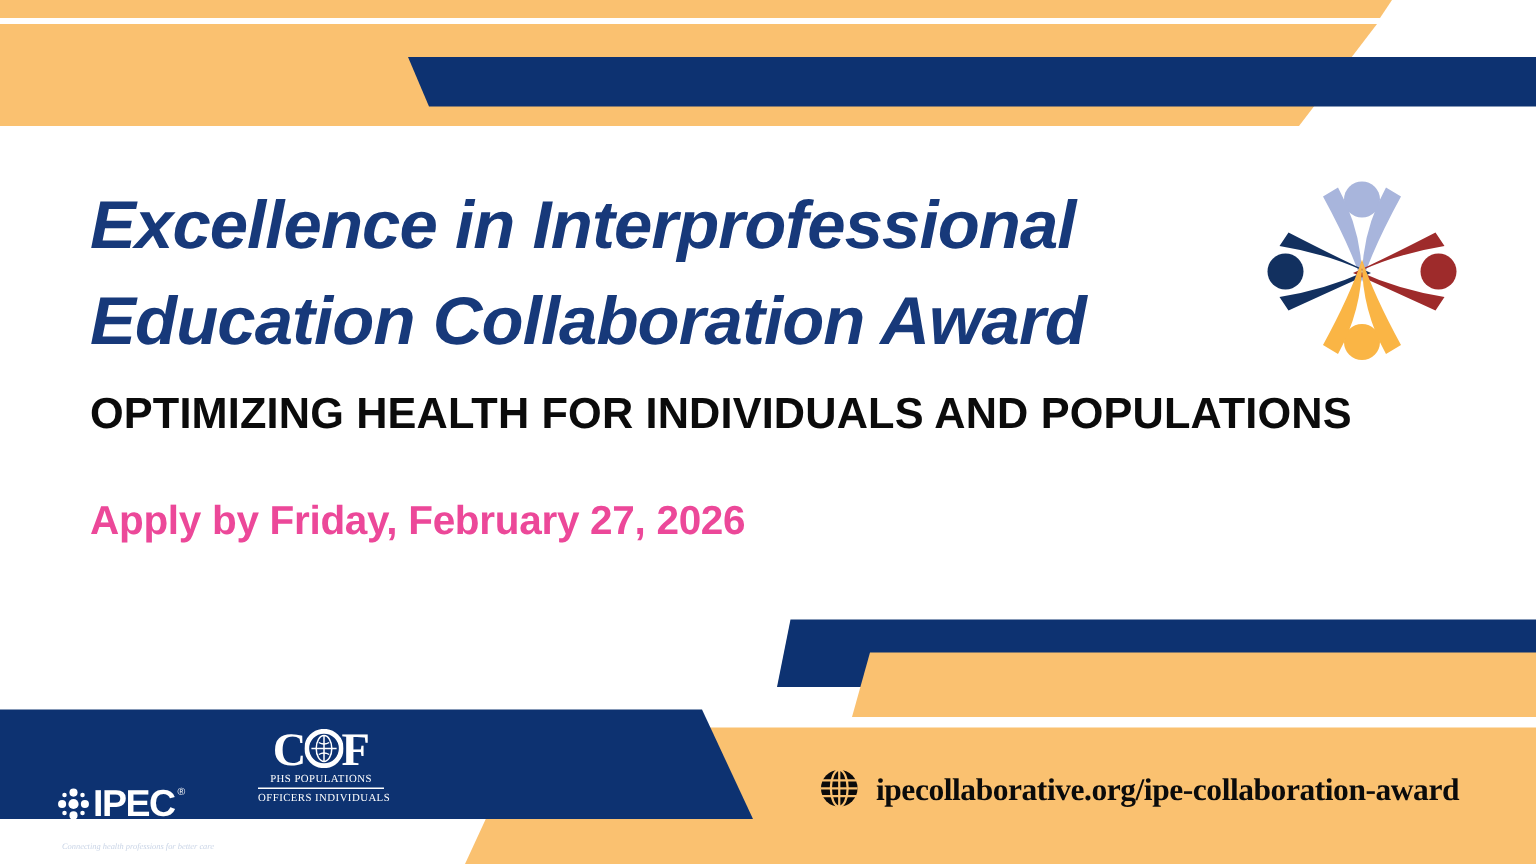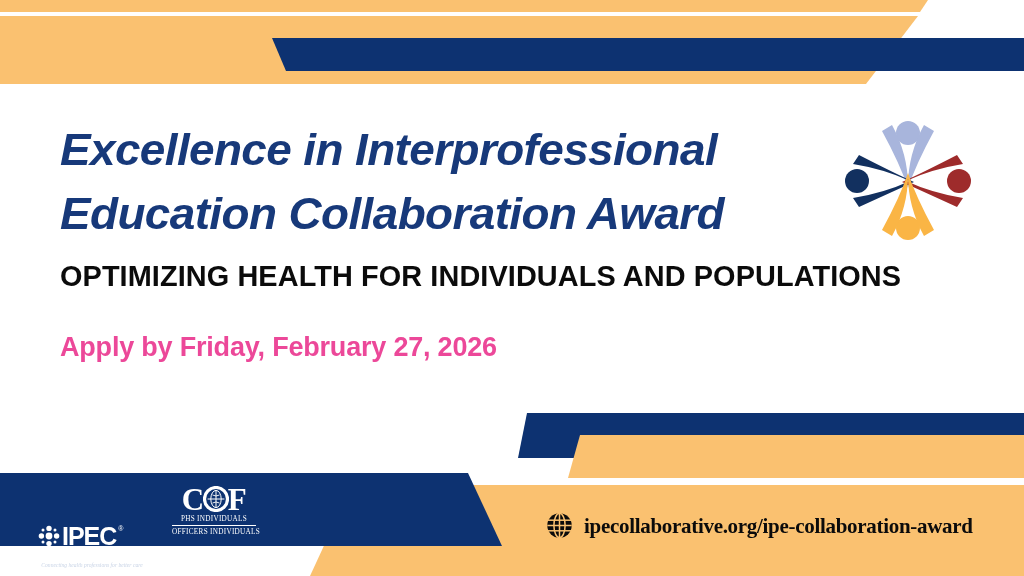--- a/index.html
+++ b/index.html
@@ -273,21 +273,21 @@
         <svg width="26" height="26" viewBox="0 0 26 26" aria-hidden="true" style="margin:0 -1px;">
           <circle cx="13" cy="13" r="11.5" fill="none" stroke="#ffffff" stroke-width="3.2"></circle>
           <ellipse cx="13" cy="13" rx="5.2" ry="8.6" fill="none" stroke="#ffffff" stroke-width="1"></ellipse>
           <line x1="13" y1="4.4" x2="13" y2="21.6" stroke="#ffffff" stroke-width="1"></line>
           <line x1="4.6" y1="13" x2="21.4" y2="13" stroke="#ffffff" stroke-width="1"></line>
           <path d="M9.5 9 q3.5 2 7 0" fill="none" stroke="#ffffff" stroke-width="0.9"></path>
           <path d="M9.5 17 q3.5 -2 7 0" fill="none" stroke="#ffffff" stroke-width="0.9"></path>
         </svg>
         <span class="cof-ch">F</span>
       </div>
-      <div id="cof-tag1">PHS INDIVIDUALS</div>
+      <div id="cof-tag1">PHS POPULATIONS</div>
       <div id="cof-tag2">OFFICERS INDIVIDUALS</div>
     </div>
 
   </div>
 
   <div id="url-row">
     <svg width="27" height="27" viewBox="0 0 27 27" aria-hidden="true">
       <circle cx="13.5" cy="13.5" r="12.2" fill="#0b0b0b"></circle>
       <g stroke="#fac170" stroke-width="1.5" fill="none">
         <ellipse cx="13.5" cy="13.5" rx="5.6" ry="12.2"></ellipse>

